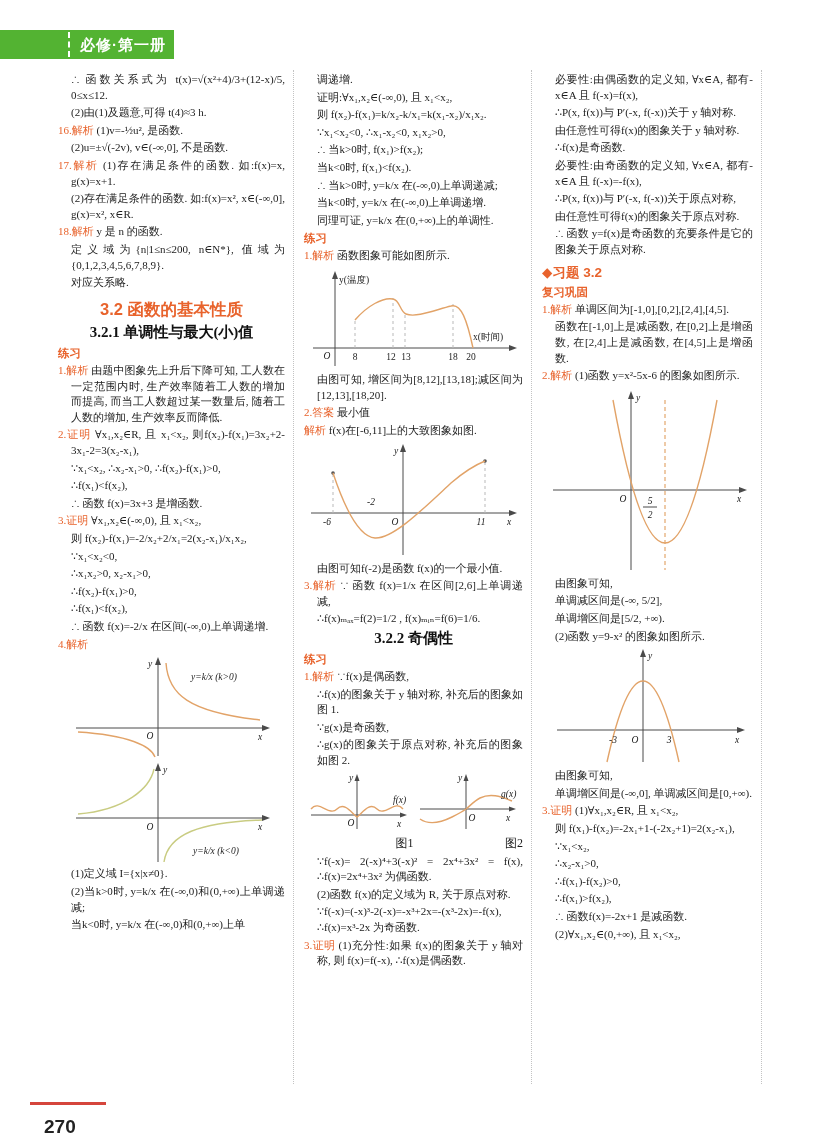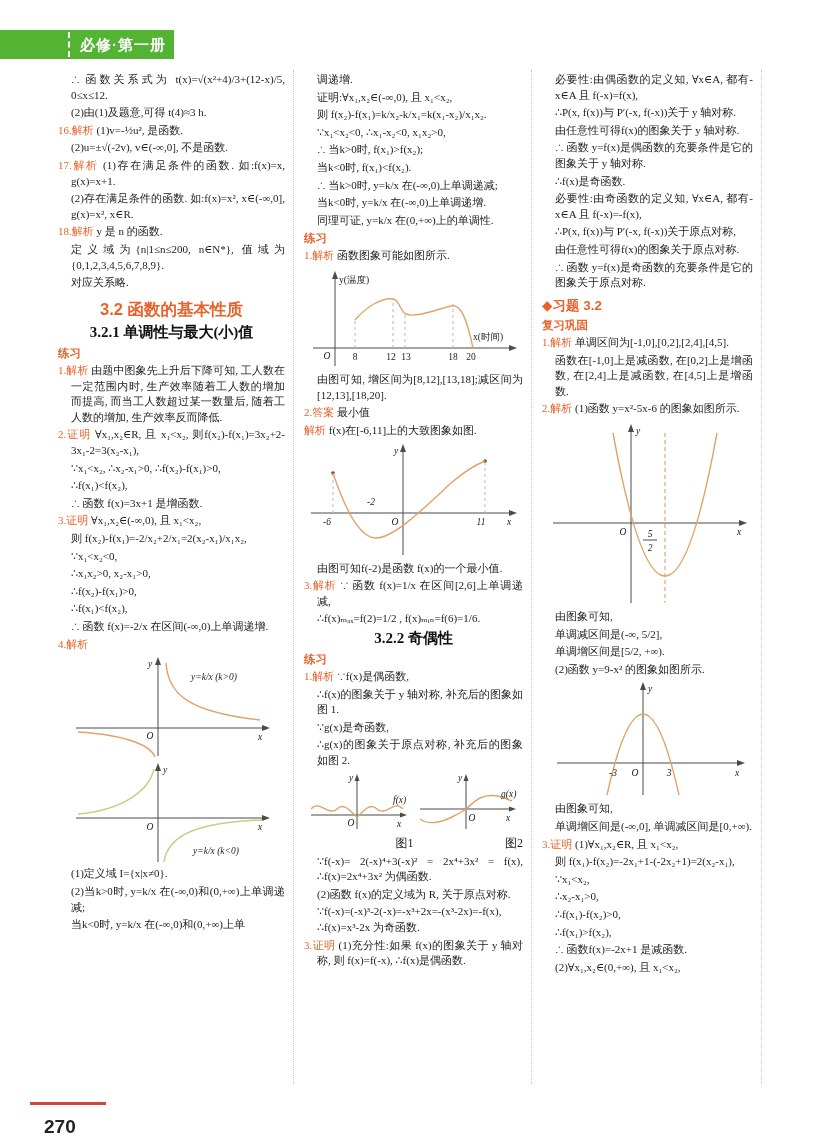--- a/index.html
+++ b/index.html
@@ -75,21 +75,21 @@
           <p class="para"><span>对应关系略.</span></p>
         </div>
       <div class="h-section">3.2  函数的基本性质</div>
       <div class="h-sub">3.2.1  单调性与最大(小)值</div>
       <div class="minor">练习</div>
       <div>
           <p class="para labeled"><span class="lbl">1.解析</span>&nbsp;<span>由题中图象先上升后下降可知, 工人数在一定范围内时, 生产效率随着工人数的增加而提高, 而当工人数超过某一数量后, 随着工人数的增加, 生产效率反而降低.</span></p>
           <p class="para labeled"><span class="lbl">2.证明</span>&nbsp;<span>∀x₁,x₂∈R, 且 x₁&lt;x₂, 则f(x₂)-f(x₁)=3x₂+2-3x₁-2=3(x₂-x₁),</span></p>
           <p class="para"><span>∵x₁&lt;x₂, ∴x₂-x₁&gt;0, ∴f(x₂)-f(x₁)&gt;0,</span></p>
           <p class="para"><span>∴f(x₁)&lt;f(x₂),</span></p>
-          <p class="para"><span>∴ 函数 f(x)=3x+1 是增函数.</span></p>
+          <p class="para"><span>∴ 函数 f(x)=3x+3 是增函数.</span></p>
           <p class="para labeled"><span class="lbl">3.证明</span>&nbsp;<span>∀x₁,x₂∈(-∞,0), 且 x₁&lt;x₂,</span></p>
           <p class="para"><span>则 f(x₂)-f(x₁)=-2/x₂+2/x₁=2(x₂-x₁)/x₁x₂,</span></p>
           <p class="para"><span>∵x₁&lt;x₂&lt;0,</span></p>
           <p class="para"><span>∴x₁x₂&gt;0, x₂-x₁&gt;0,</span></p>
           <p class="para"><span>∴f(x₂)-f(x₁)&gt;0,</span></p>
           <p class="para"><span>∴f(x₁)&lt;f(x₂),</span></p>
           <p class="para"><span>∴ 函数 f(x)=-2/x 在区间(-∞,0)上单调递增.</span></p>
           <p class="para labeled"><span class="lbl">4.解析</span>&nbsp;<span></span></p>
         </div>
 
@@ -246,21 +246,20 @@
           <p class="para"><span>∵f(-x)=(-x)³-2(-x)=-x³+2x=-(x³-2x)=-f(x), ∴f(x)=x³-2x 为奇函数.</span></p>
           <p class="para labeled"><span class="lbl">3.证明</span>&nbsp;<span>(1)充分性:如果 f(x)的图象关于 y 轴对称, 则 f(x)=f(-x), ∴f(x)是偶函数.</span></p>
         </div>
     </div>
 
     <div class="col col3">
       <div>
           <p class="para"><span>必要性:由偶函数的定义知, ∀x∈A, 都有-x∈A 且 f(-x)=f(x),</span></p>
           <p class="para"><span>∴P(x, f(x))与 P′(-x, f(-x))关于 y 轴对称.</span></p>
           <p class="para"><span>由任意性可得f(x)的图象关于 y 轴对称.</span></p>
-          <p class="para"><span>∴ 函数 y=f(x)是偶函数的充要条件是它的图象关于 y 轴对称.</span></p>
           <p class="para"><span>∴f(x)是奇函数.</span></p>
           <p class="para"><span>必要性:由奇函数的定义知, ∀x∈A, 都有-x∈A 且 f(-x)=-f(x),</span></p>
           <p class="para"><span>∴P(x, f(x))与 P′(-x, f(-x))关于原点对称,</span></p>
           <p class="para"><span>由任意性可得f(x)的图象关于原点对称.</span></p>
           <p class="para"><span>∴ 函数 y=f(x)是奇函数的充要条件是它的图象关于原点对称.</span></p>
         </div>
       <div class="h-exercise">◆习题 3.2</div>
       <div class="minor">复习巩固</div>
       <div>
           <p class="para labeled"><span class="lbl">1.解析</span>&nbsp;<span>单调区间为[-1,0],[0,2],[2,4],[4,5].</span></p>

